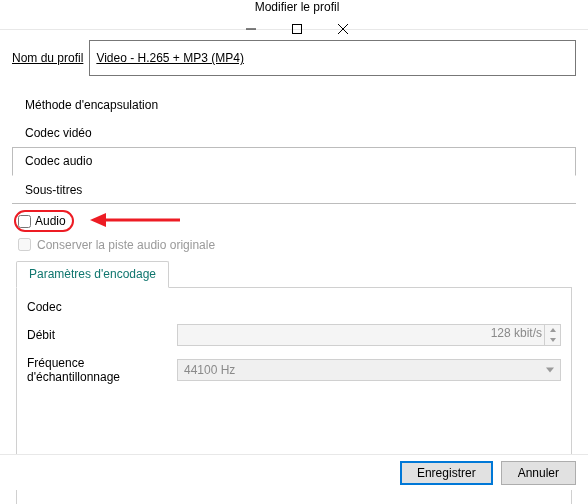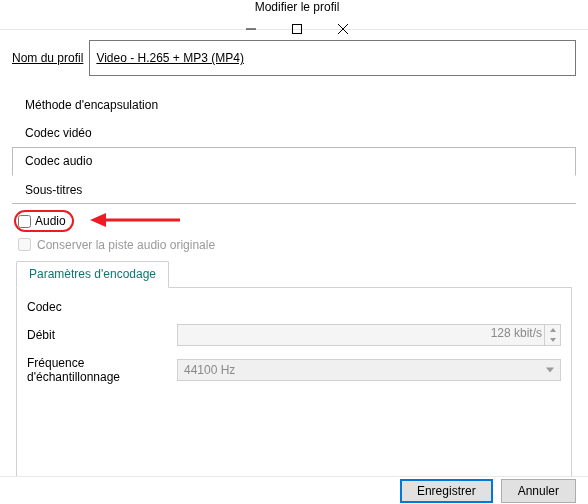--- a/index.html
+++ b/index.html
@@ -43,21 +43,21 @@
 
 .disabled-select { position: relative; height: 22px; border: 1px solid #d0d0d0; background: #f0f0f0; color: #8a8a8a; padding: 0 22px 0 6px; display: flex; align-items: center; }
 .disabled-select .caret { position: absolute; right: 6px; top: 50%; transform: translateY(-50%); width: 0; height: 0; border-left: 4px solid transparent; border-right: 4px solid transparent; border-top: 5px solid #9a9a9a; }
 
 .disabled-spin { position: relative; height: 22px; border: 1px solid #d0d0d0; background: #f5f5f5; color: #8a8a8a; padding: 0 18px 4px 6px; display: flex; align-items: center; justify-content: flex-end; }
 .disabled-spin .spins { position: absolute; right: 0; top: 0; bottom: 0; width: 16px; display: flex; flex-direction: column; border-left: 1px solid #d0d0d0; }
 .disabled-spin .spins div { flex: 1; display: flex; align-items: center; justify-content: center; }
 .disabled-spin .spins .tri-up { width: 0; height: 0; border-left: 3px solid transparent; border-right: 3px solid transparent; border-bottom: 4px solid #9a9a9a; }
 .disabled-spin .spins .tri-dn { width: 0; height: 0; border-left: 3px solid transparent; border-right: 3px solid transparent; border-top: 4px solid #9a9a9a; }
 
-.footer { position: absolute; bottom: 0; left: 0; right: 0; height: 28px; display: flex; align-items: center; justify-content: flex-end; padding: 0 12px; gap: 8px; background: #fff; border-top: 1px solid #e8e8e8; }
+.footer { position: absolute; bottom: 14px; left: 0; right: 0; height: 36px; display: flex; align-items: center; justify-content: flex-end; padding: 0 12px; gap: 8px; background: #fff; border-top: 1px solid #e8e8e8; }
 .footer button { height: 24px; padding: 0 16px; border: 1px solid #adadad; background: #e1e1e1; color: #000; }
 .footer button.primary { border: 1px solid #0078d7; box-shadow: inset 0 0 0 1px #0078d7; }
 </style>
 </head>
 <body>
 
 <div class="titlebar">
   <svg class="cone" viewBox="0 0 16 16">
     <polygon points="8,1 11,13 5,13" fill="#f58220"></polygon>
     <rect x="5.8" y="5" width="4.4" height="1.6" fill="#fff"></rect>

